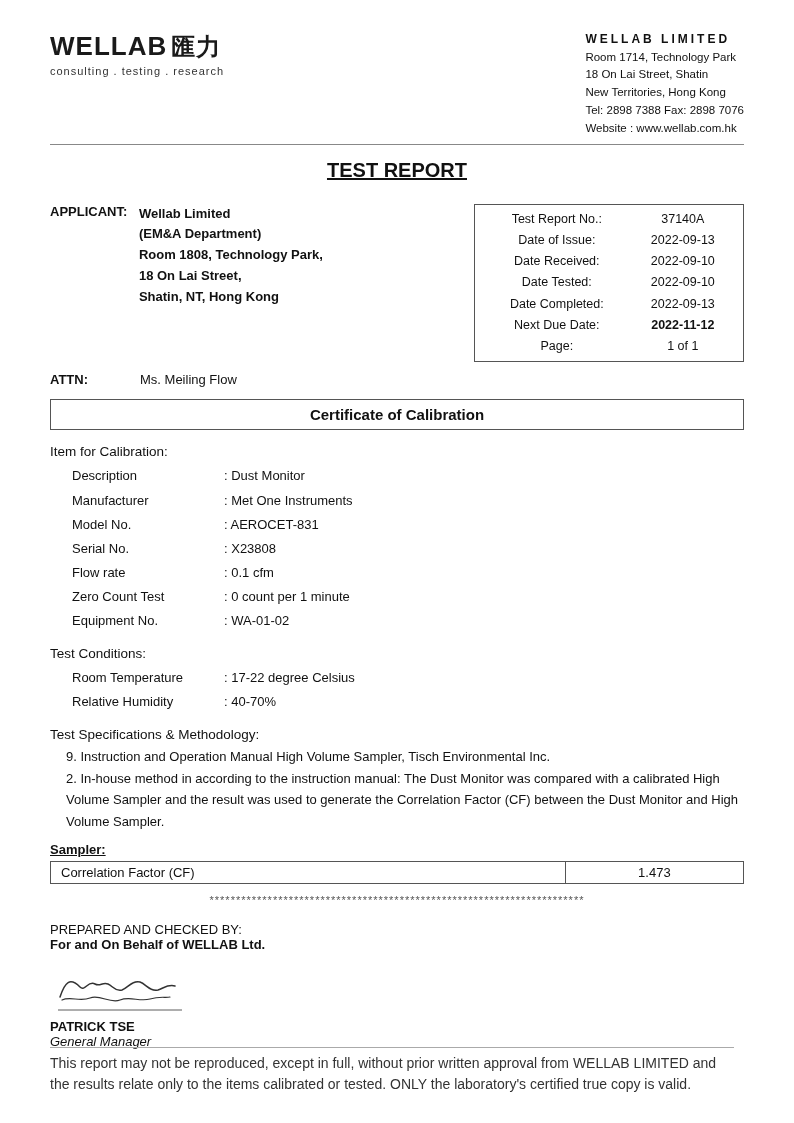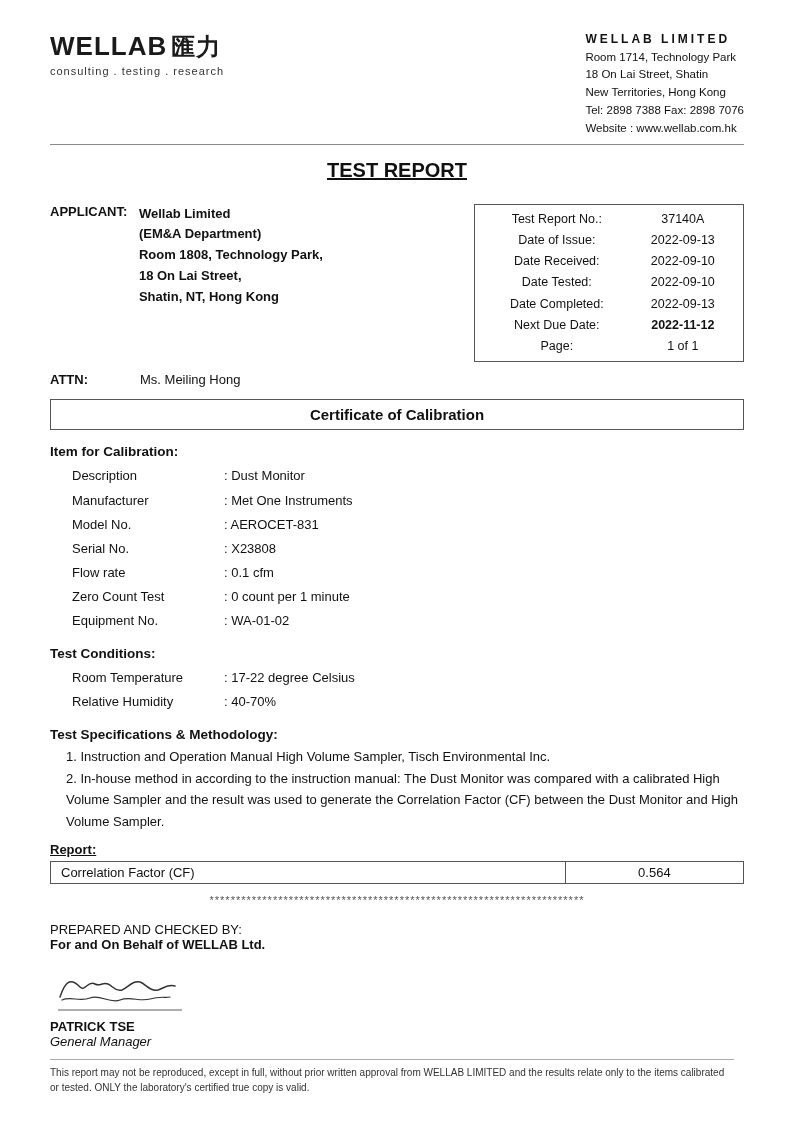--- a/index.html
+++ b/index.html
@@ -126,21 +126,21 @@
       border: 1.5px solid #555;
       padding: 6px 12px;
       text-align: center;
       font-size: 15px;
       font-weight: bold;
       margin-bottom: 14px;
     }
 
     
     .section-header {
-      font-weight: bold;
+      font-weight: normal;
       font-size: 13.5px;
       margin-bottom: 4px;
     }
     .item-table {
       width: 100%;
       margin-bottom: 12px;
       font-size: 13px;
     }
     .item-table tr td:first-child {
       padding-left: 20px;
@@ -212,21 +212,21 @@
       font-style: italic;
       font-size: 13px;
     }
 
     
     .footer {
       position: absolute;
       bottom: 28px;
       left: 50px;
       right: 60px;
-      font-size: 10px;
+      font-size: 14px;
       color: #333;
       border-top: 1px solid #aaa;
       padding-top: 5px;
       line-height: 1.5;
     }
 
     .spec-text {
       font-size: 13px;
       line-height: 1.65;
       margin-bottom: 10px;
@@ -302,21 +302,21 @@
         <td>Page:</td>
         <td>1 of 1</td>
       </tr>
     </tbody>
       </table>
   </div>
 </div>
 
 <div class="attn-row">
   <span class="attn-label">ATTN:</span>
-  <span>Ms. Meiling Hong</span>
+  <span>Ms. Meiling Flow</span>
 </div>
 
 <div class="cert-box">Certificate of Calibration</div>
 
 <div class="section-header">Item for Calibration:</div>
 <table class="item-table">
   <tbody>
       <tr>
     <td>Description</td>
     <td>: Dust Monitor</td>
@@ -357,30 +357,30 @@
   </tr>
   <tr>
     <td>Relative Humidity</td>
     <td>: 40-70%</td>
   </tr>
 </tbody>
   </table>
 
 <div class="section-header">Test Specifications &amp; Methodology:</div>
 <div class="spec-text">
-  <div class="item">1.  Instruction and Operation Manual High Volume Sampler, Tisch Environmental Inc.</div>
+  <div class="item">9.  Instruction and Operation Manual High Volume Sampler, Tisch Environmental Inc.</div>
   <div class="item">2.  In-house method in according to the instruction manual:  The Dust Monitor was compared with a calibrated High Volume Sampler and the result was used to generate the Correlation Factor (CF) between the Dust Monitor and High Volume Sampler.</div>
 </div>
 
-<div class="results-label">Report:</div>
+<div class="results-label">Sampler:</div>
 <table class="results-table">
   <tbody>
       <tr>
     <td>Correlation Factor (CF)</td>
-    <td>0.564</td>
+    <td>1.473</td>
   </tr>
 </tbody>
   </table>
 
 <div class="stars">***********************************************************************</div>
 
 <div class="prepared-by">
   <div class="italic-line">PREPARED AND CHECKED BY:</div>
   <div class="bold-line">
     <span>For and On Behalf of </span><span style="font-weight:bold;">WELLAB Ltd.</span>

